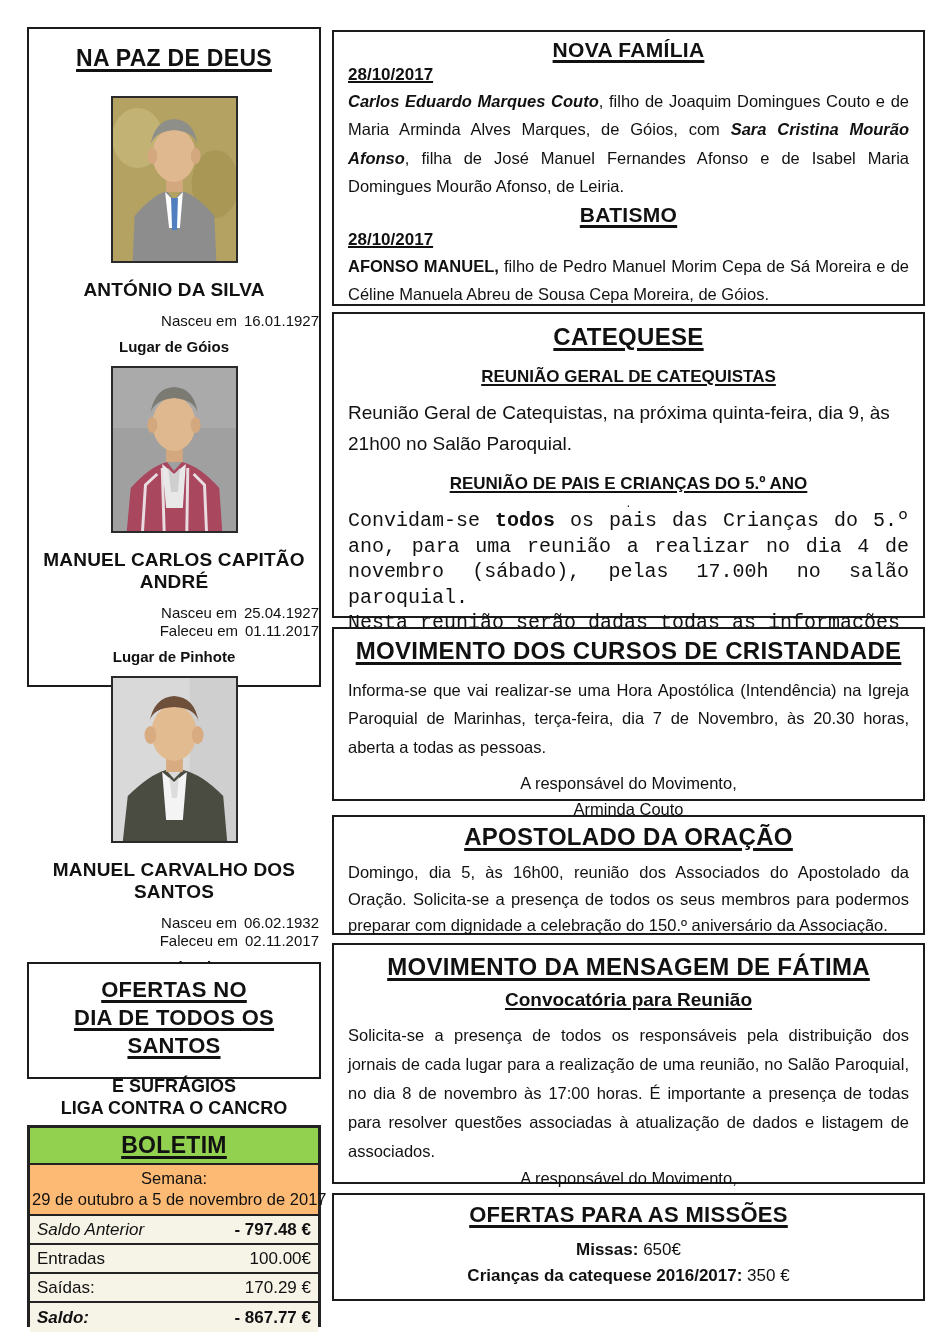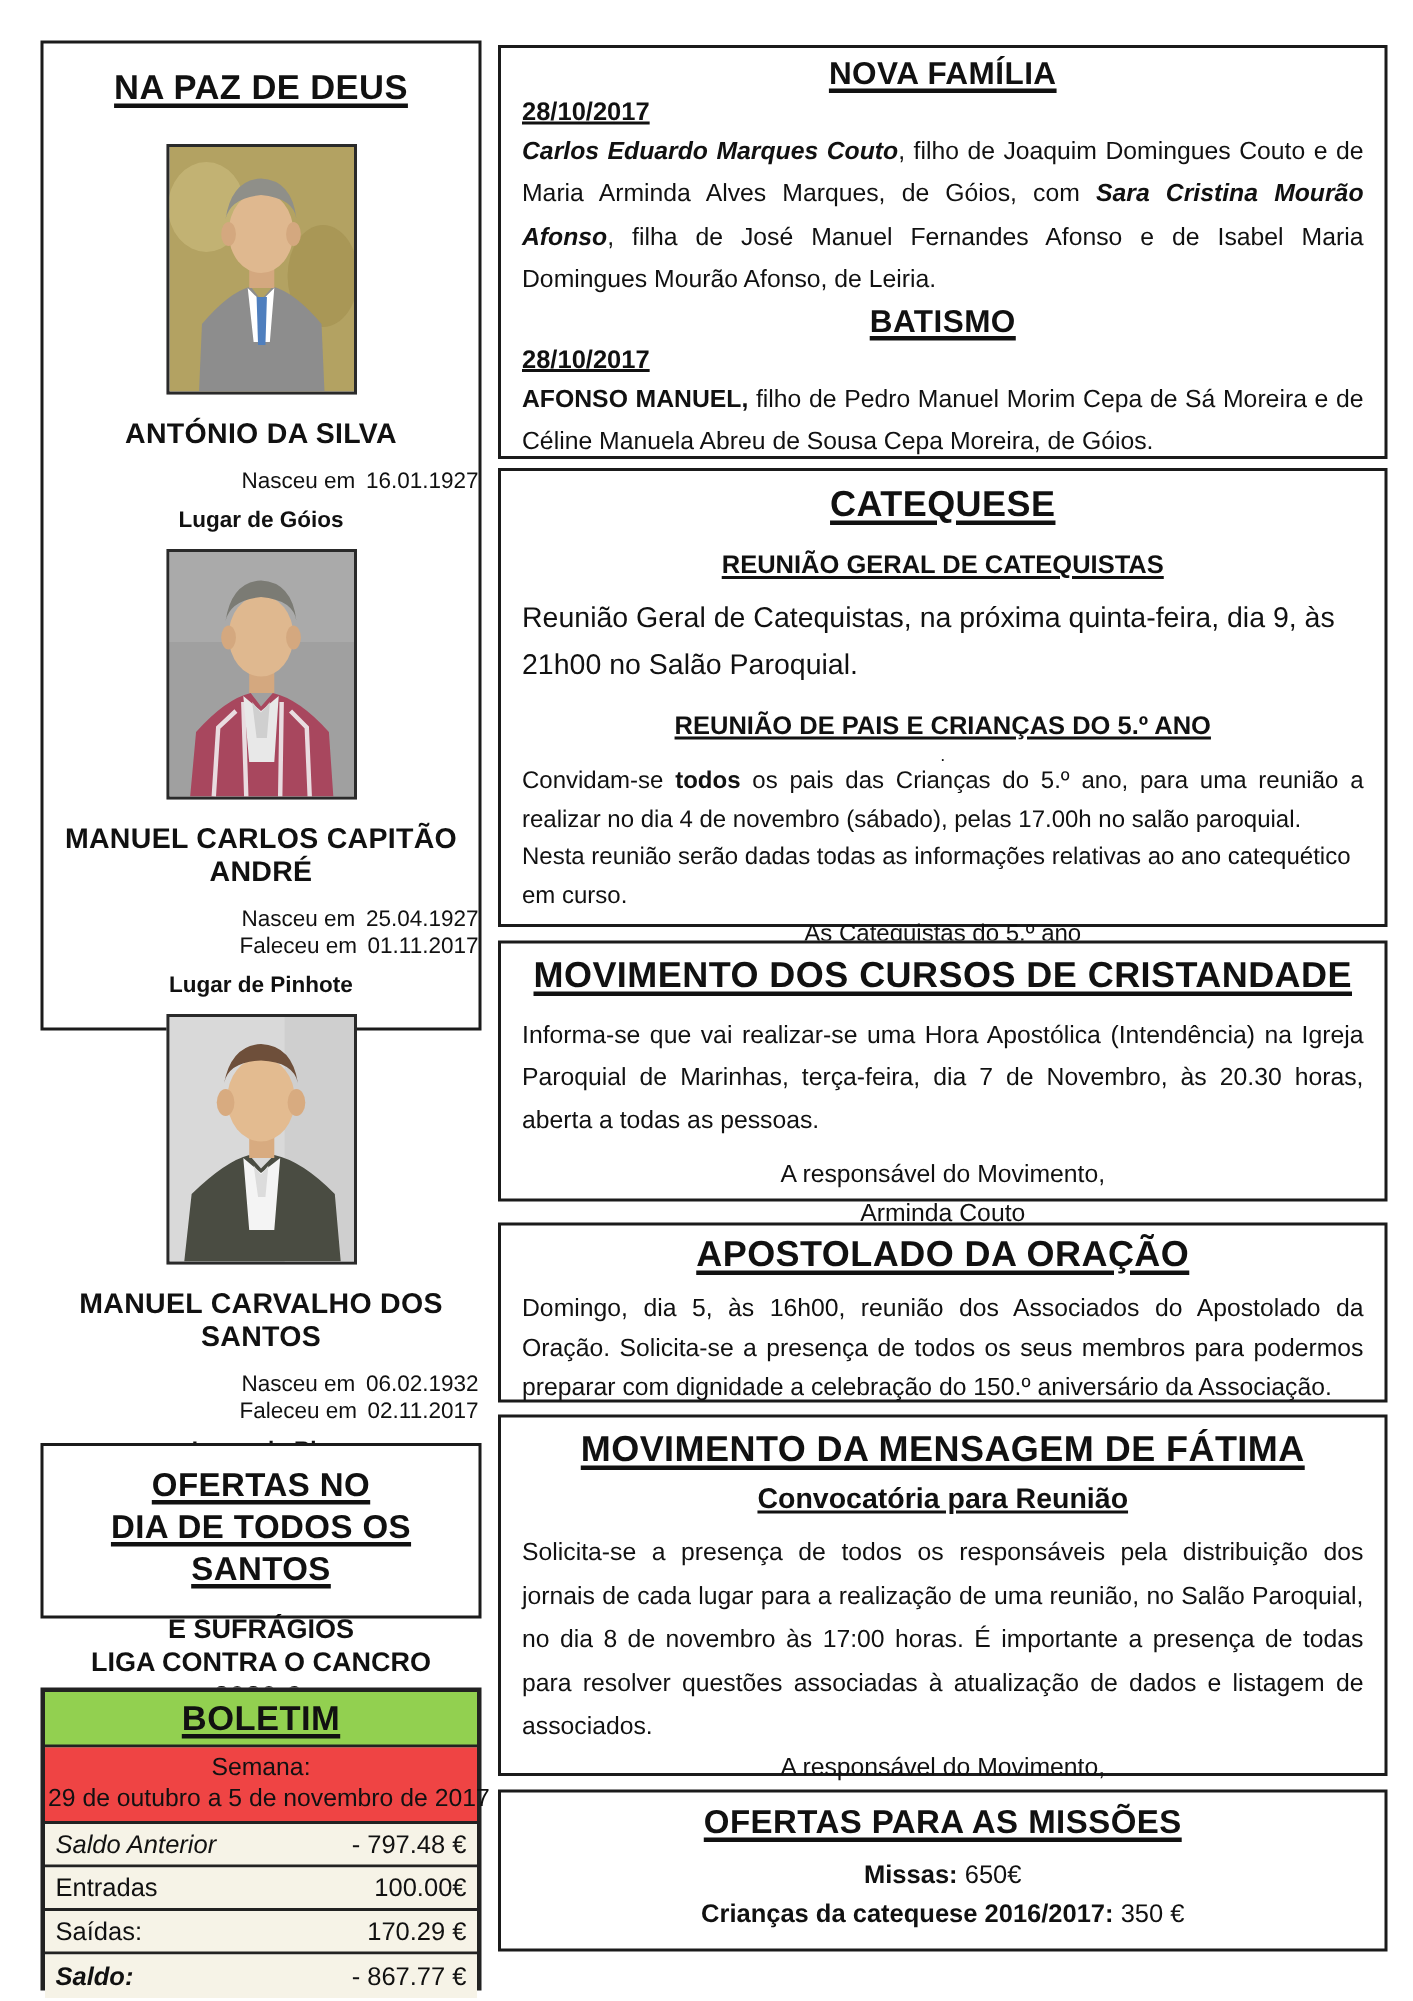--- a/index.html
+++ b/index.html
@@ -45,32 +45,32 @@
   #box-ofertas-santos .heading { font-size:22px; line-height:28px; display:block; }
   #box-ofertas-santos .liga { margin-top:15px; font-weight:bold; font-size:18px; line-height:22px; text-align:center; }
   #box-ofertas-santos .amount { font-size:19px; text-align:center; margin-top:2px; }
 
   #box-boletim { left:27px; top:1125px; width:294px; height:202px; border-width:3px; border-color:#222; }
   .bol-header {
     background:#92d050; height:37px; border-bottom:2px solid #222;
     display:flex; align-items:center; justify-content:center;
   }
   .bol-header .heading { font-size:23px; }
-  .bol-week { background:#ef4444; padding:3px 2px 4px; border-bottom:2px solid #222; }
+  .bol-week { background:#fdba74; padding:3px 2px 4px; border-bottom:2px solid #222; }
   .bol-week .w1 { text-align:center; font-size:16.5px; line-height:21px; }
   .bol-week .w2 { text-align:center; font-size:16.5px; line-height:21px; white-space:nowrap; }
   .bol-row {
     background:#f6f3e7; height:29px; display:flex; align-items:center;
     justify-content:space-between; padding:0 7px; font-size:17px;
     border-bottom:2px solid #222;
   }
   .bol-row:last-child { border-bottom:none; }
   .bol-row .lbl-italic { font-style:italic; }
   .bol-row .lbl-bold-italic { font-style:italic; font-weight:bold; }
-  .bol-row .val-bold { font-weight:normal; }
+  .bol-row .val-bold { font-weight:bold; }
 
   
   .rbox { left:332px; width:593px; padding:4px 14px; }
   #box-familia  { top:30px;  height:276px; }
   #box-catequese{ top:312px; height:306px; padding-top:8px; }
   #box-cristandade { top:627px; height:174px; padding-top:7px; }
   #box-apostolado  { top:815px; height:120px; padding-top:5px; }
   #box-fatima   { top:943px; height:241px; padding-top:7px; }
   #box-missoes  { top:1193px; height:108px; padding-top:6px; }
 
@@ -81,21 +81,21 @@
   }
   #box-catequese .heading,
   #box-cristandade .heading,
   #box-apostolado .heading,
   #box-fatima .heading { font-size:24px; line-height:30px; }
   #box-missoes .heading { font-size:22px; line-height:28px; }
 
   #box-catequese .subheading { font-size:17px; margin-top:15px; }
   #box-catequese .p-big { font-size:19px; line-height:31px; text-align:left; margin-top:10px; }
   .tiny-dot { text-align:center; font-size:12px; line-height:10px; margin-top:4px; }
-  #box-catequese .p-small { font-size:16px; line-height:25.5px; text-align:justify; }
+  #box-catequese .p-small { font-size:20px; line-height:25.5px; text-align:justify;font-family:Liberation Mono, monospace; }
   #box-catequese .p-left { text-align:left; }
   #box-catequese .signoff { font-size:16px; line-height:26px; }
 
   .para { margin-top:10px; }
   .signoff { text-align:center; font-size:16.5px; line-height:26px; }
   .signoff-block { margin-top:9px; }
 
   #box-fatima .subheading { font-size:19px; margin-top:7px; }
   #box-fatima .bodytext { line-height:1.75; }
 

